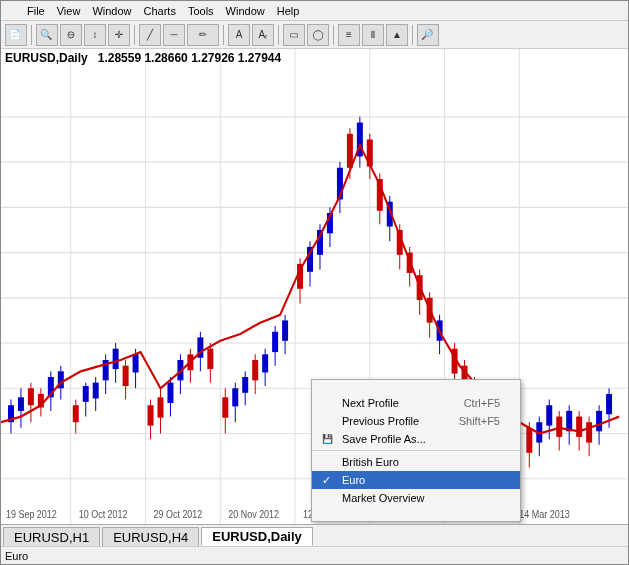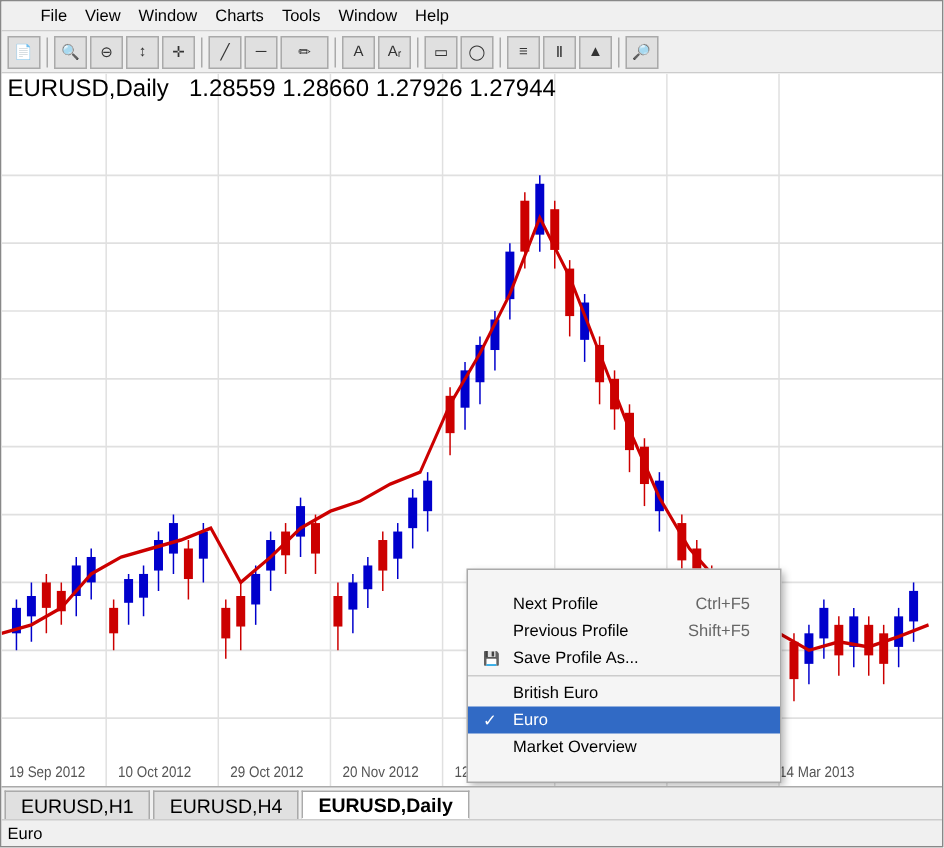--- a/index.html
+++ b/index.html
@@ -84,23 +84,23 @@
       flex: 1;
       background: #fff;
       position: relative;
       overflow: hidden;
     }
 
     .chart-info {
       position: absolute;
       top: 2px;
       left: 4px;
-      font-size: 16px;
+      font-size: 12px;
       color: #000;
-      font-weight: normal;
+      font-weight: bold;
       z-index: 1;
     }
 
     
     .chart-svg {
       position: absolute;
       top: 0; left: 0;
       width: 100%;
       height: 100%;
     }

